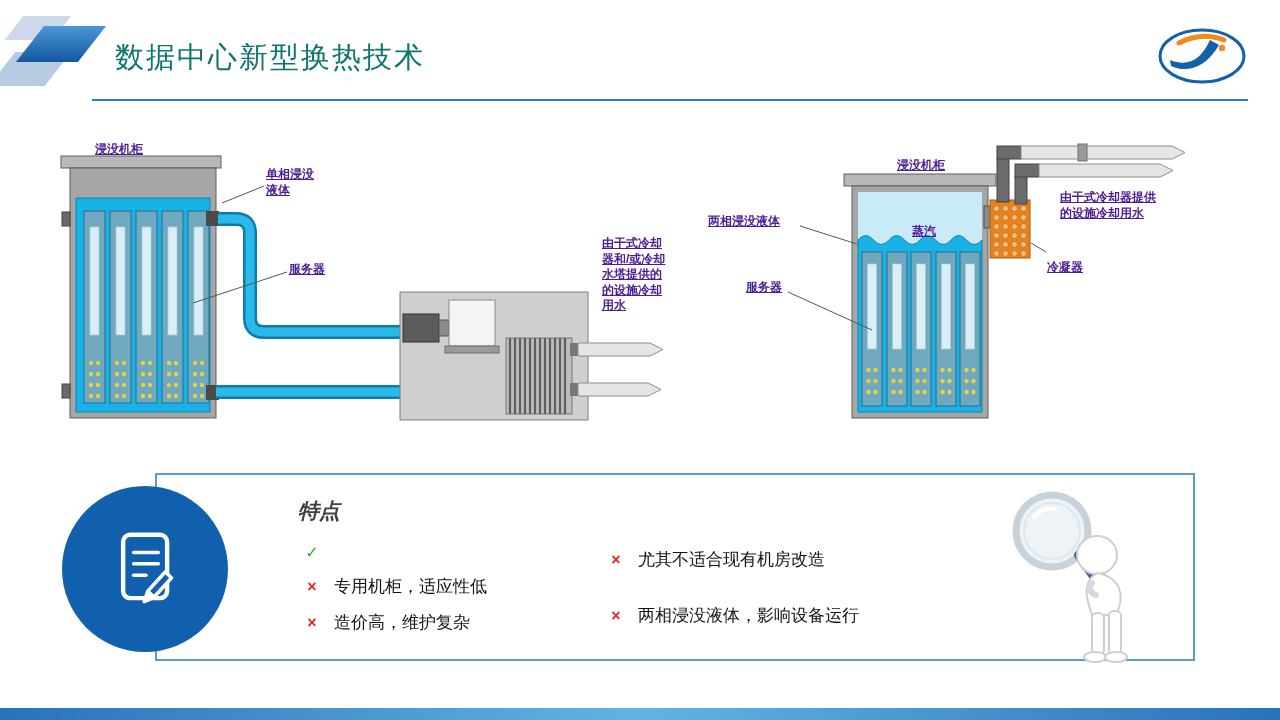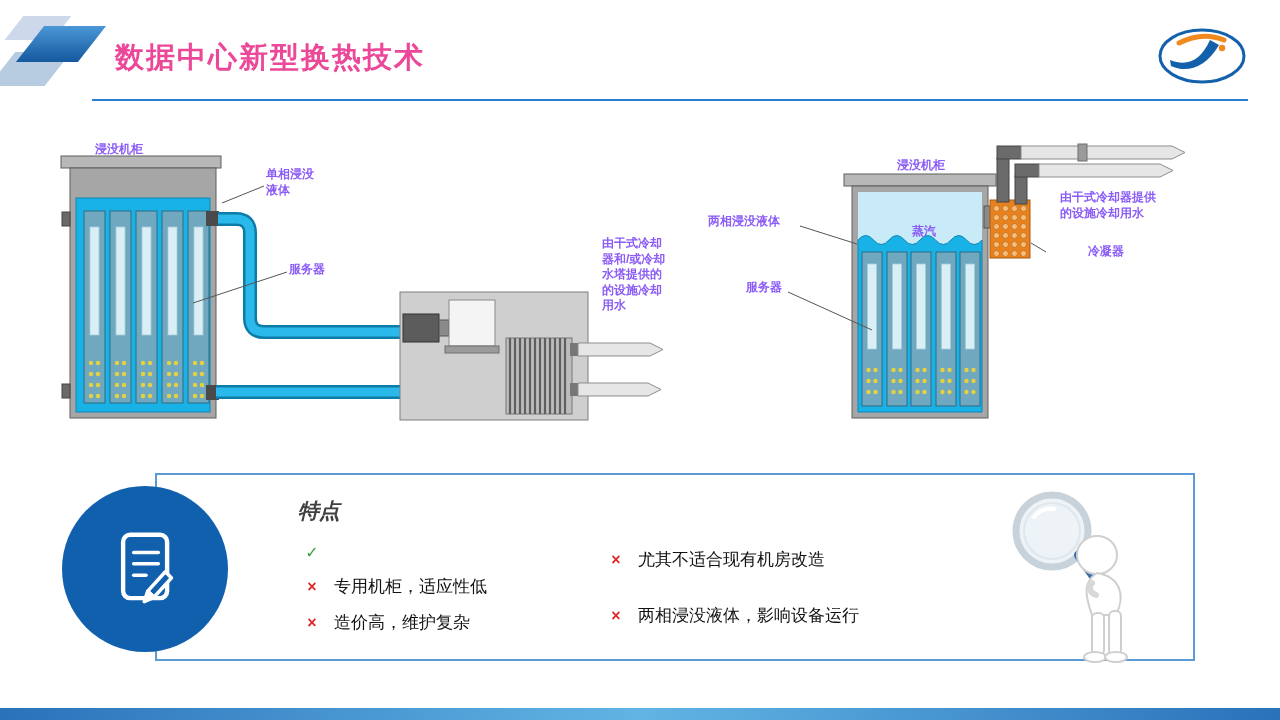--- a/index.html
+++ b/index.html
@@ -10,30 +10,30 @@
   }
 
   
   .header { position:absolute; left:0; top:0; width:1280px; height:100px; background:#fff; }
   .deco-p { position:absolute; transform:skewX(-38deg); }
   .deco-p.p1 { left:14px; top:16px; width:48px; height:24px; background:#cdd9ea; }
   .deco-p.p2 { left:2px;  top:52px; width:56px; height:34px; background:#b7cce1; }
   .deco-p.p3 { left:30px; top:26px; width:62px; height:36px;
                background:linear-gradient(180deg,#4a97d6,#15589e); }
   .title {
-    position:absolute; left:115px; top:38px; font-size:29px; font-weight:bold;
-    color:#ec4899; letter-spacing:2px;
+    position:absolute; left:115px; top:38px; font-size:29px; font-weight:normal;
+    color:#0f766e; letter-spacing:2px;
   }
   .logo { position:absolute; left:1158px; top:28px; width:88px; height:56px; }
   .header-line { position:absolute; left:92px; top:99px; width:1156px; height:2px; background:#2b7fd0; }
 
   
   .label {
-    position:absolute; font-size:12px; font-weight:bold; color:#8b5cf6;
-    line-height:1.3; white-space:pre-line;
+    position:absolute; font-size:12px; font-weight:bold; color:#4c1d95;
+    line-height:1.3; white-space:pre-line;text-decoration:underline;
   }
   .diagram-svg { position:absolute; left:0; top:100px; width:1280px; height:370px; }
 
   
   .features-box {
     position:absolute; left:155px; top:473px; width:1040px; height:188px;
     background:#fff; border:2px solid #5b9bd5;
   }
   .features-circle {
     position:absolute; left:62px; top:486px; width:166px; height:166px;
@@ -202,21 +202,21 @@
   <div class="label" style="left:602px; top:236px; width:80px;">由干式冷却
 器和/或冷却
 水塔提供的
 的设施冷却
 用水</div>
 
   <div class="label" style="left:897px;  top:158px;">浸没机柜</div>
   <div class="label" style="left:708px;  top:214px;">两相浸没液体</div>
   <div class="label" style="left:746px;  top:280px;">服务器</div>
   <div class="label" style="left:903px;  top:224px;margin-left:9px;">蒸汽</div>
-  <div class="label" style="left:1047px; top:244px;margin-left:41px;">冷凝器</div>
+  <div class="label" style="left:1047px; top:260px;">冷凝器</div>
   <div class="label" style="left:1060px; top:190px; width:125px;">由干式冷却器提供
 的设施冷却用水</div>
 
   <div class="features-box"></div>
 
   <div class="features-circle">
     <svg viewBox="0 0 100 100">
       <rect x="24" y="10" width="50" height="72" rx="8" fill="none" stroke="#ffffff" stroke-width="5"></rect>
       <line x1="36" y1="30" x2="64" y2="30" stroke="#ffffff" stroke-width="4" stroke-linecap="round"></line>
       <line x1="36" y1="43" x2="64" y2="43" stroke="#ffffff" stroke-width="4" stroke-linecap="round"></line>

